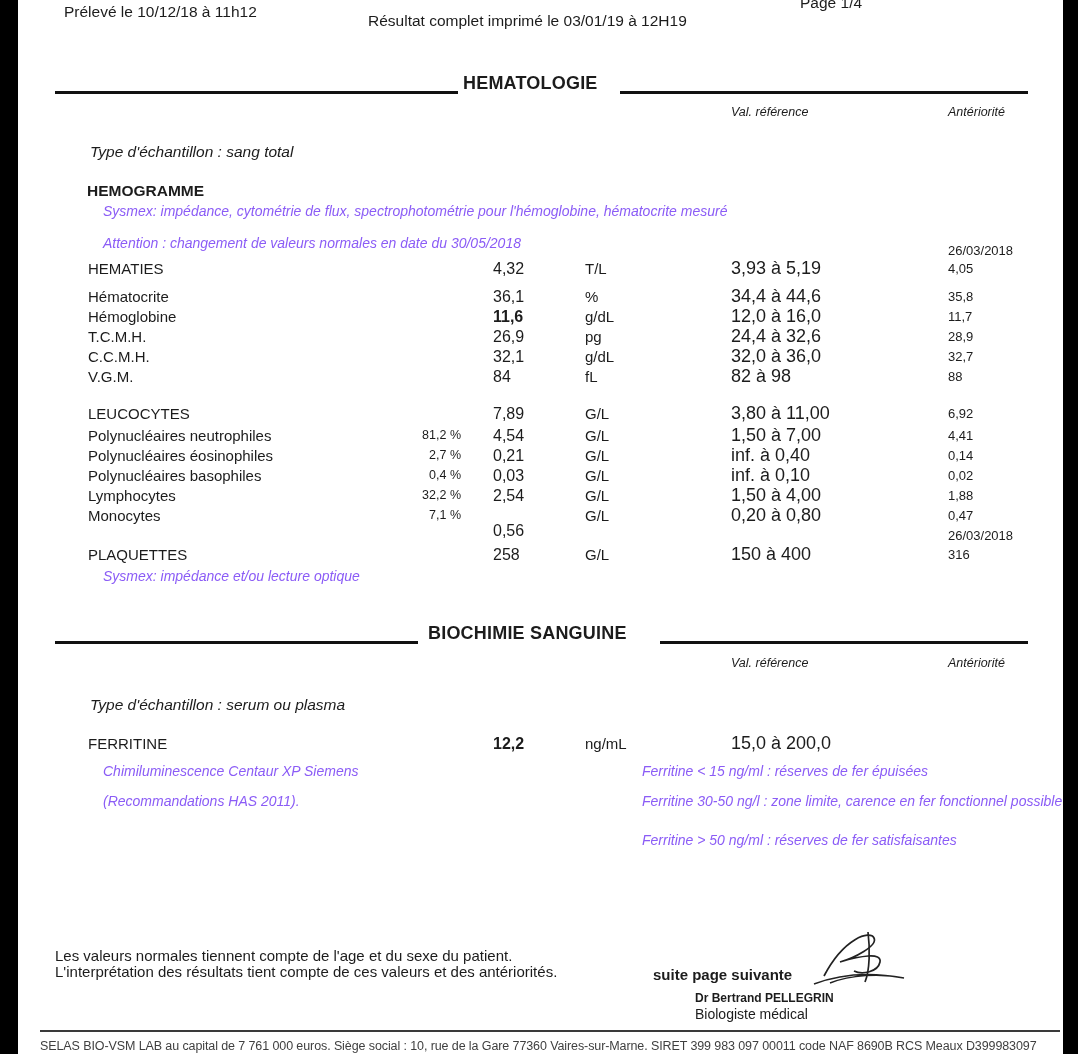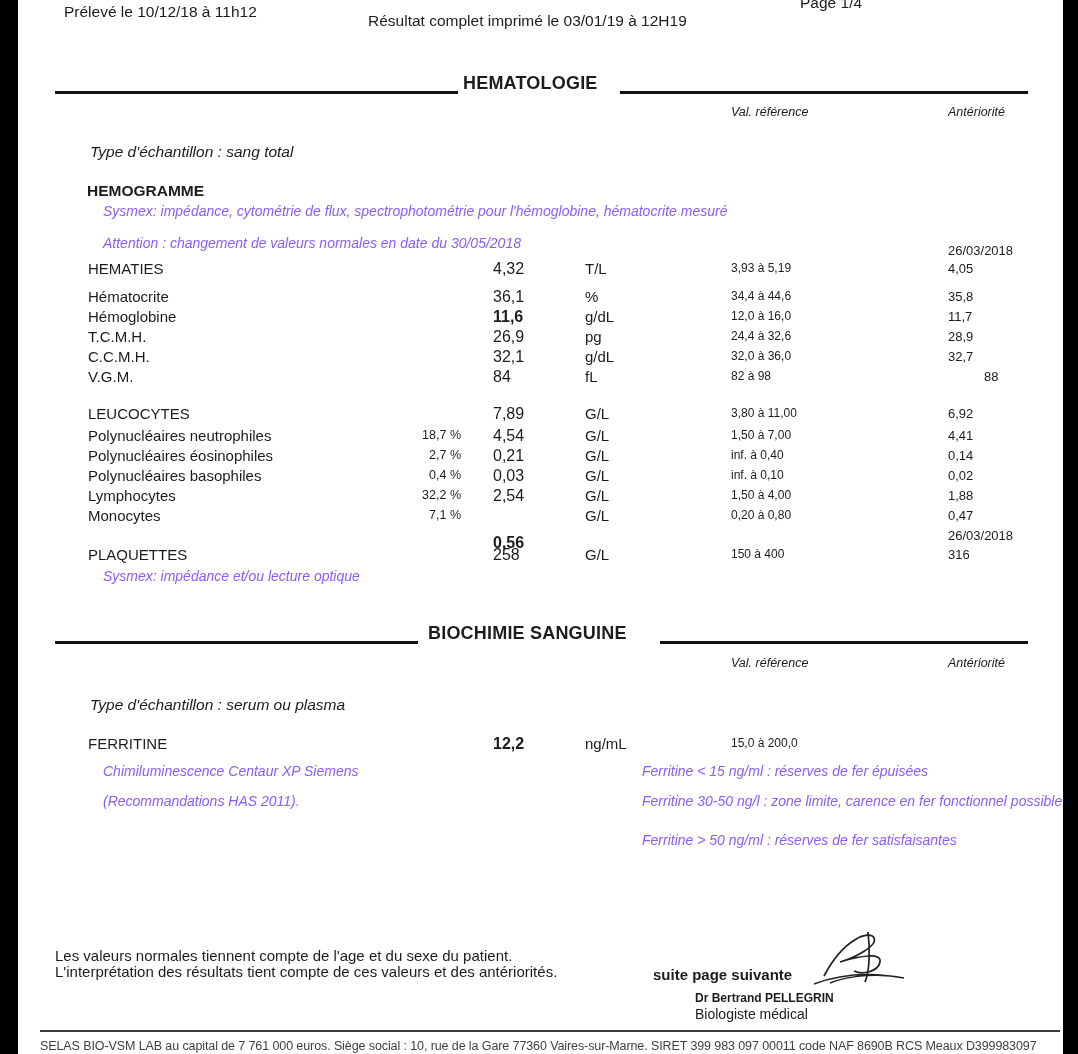--- a/index.html
+++ b/index.html
@@ -18,21 +18,21 @@
   .rule{position:absolute;height:3px;background:#111;}
   .colhdr{font-size:12.5px;font-style:italic;}
   .sample{font-size:15.5px;font-style:italic;}
   .group{font-size:15.5px;font-weight:700;}
   .note{font-size:14px;color:#8b5cf6;font-style:italic;}
   .lbl{font-size:15px;}
   .pct{font-size:12.5px;width:61px;text-align:right;}
   .val{font-size:16px;}
   .bold{font-weight:700;}
   .unit{font-size:15px;}
-  .ref{font-size:12px;}
+  .ref{font-size:18px;}
   .ant{font-size:13px;}
   .c-label{left:88px;}
   .c-pct{left:400px;}
   .c-val{left:493px;}
   .c-unit{left:563px;margin-left:22px;}
   .c-ref{left:731px;}
   .c-ant{left:948px;}
   .foot-note{font-size:15px;}
   .suite{font-size:15px;font-weight:700;}
   .signer{font-size:12px;font-weight:700;}
@@ -92,30 +92,30 @@
   <div class="abs lbl c-label" style="top:347px;">C.C.M.H.</div>
   <div class="abs val c-val" style="top:347px;">32,1</div>
   <div class="abs unit c-unit" style="top:347px;">g/dL</div>
   <div class="abs ref c-ref" style="top:347px;">32,0 à 36,0</div>
   <div class="abs ant c-ant" style="top:347px;">32,7</div>
 
   <div class="abs lbl c-label" style="top:367px;">V.G.M.</div>
   <div class="abs val c-val" style="top:367px;">84</div>
   <div class="abs unit c-unit" style="top:367px;">fL</div>
   <div class="abs ref c-ref" style="top:367px;">82 à 98</div>
-  <div class="abs ant c-ant" style="top:367px;margin-left:36px;">88</div>
+  <div class="abs ant c-ant" style="top:367px;">88</div>
 
   <div class="abs lbl c-label" style="top:404px;">LEUCOCYTES</div>
   <div class="abs val c-val" style="top:404px;">7,89</div>
   <div class="abs unit c-unit" style="top:404px;">G/L</div>
   <div class="abs ref c-ref" style="top:404px;">3,80 à 11,00</div>
   <div class="abs ant c-ant" style="top:404px;">6,92</div>
 
   <div class="abs lbl c-label" style="top:426px;">Polynucléaires neutrophiles</div>
-  <div class="abs pct c-pct" style="top:426px;">18,7 %</div>
+  <div class="abs pct c-pct" style="top:426px;">81,2 %</div>
   <div class="abs val c-val" style="top:426px;">4,54</div>
   <div class="abs unit c-unit" style="top:426px;">G/L</div>
   <div class="abs ref c-ref" style="top:426px;">1,50 à 7,00</div>
   <div class="abs ant c-ant" style="top:426px;">4,41</div>
 
   <div class="abs lbl c-label" style="top:446px;">Polynucléaires éosinophiles</div>
   <div class="abs pct c-pct" style="top:446px;">2,7 %</div>
   <div class="abs val c-val" style="top:446px;">0,21</div>
   <div class="abs unit c-unit" style="top:446px;">G/L</div>
   <div class="abs ref c-ref" style="top:446px;">inf. à 0,40</div>
@@ -130,21 +130,21 @@
 
   <div class="abs lbl c-label" style="top:486px;">Lymphocytes</div>
   <div class="abs pct c-pct" style="top:486px;">32,2 %</div>
   <div class="abs val c-val" style="top:486px;">2,54</div>
   <div class="abs unit c-unit" style="top:486px;">G/L</div>
   <div class="abs ref c-ref" style="top:486px;">1,50 à 4,00</div>
   <div class="abs ant c-ant" style="top:486px;">1,88</div>
 
   <div class="abs lbl c-label" style="top:506px;">Monocytes</div>
   <div class="abs pct c-pct" style="top:506px;">7,1 %</div>
-  <div class="abs val c-val" style="top:533px;font-weight:bold;">0,56</div>
+  <div class="abs val c-val" style="top:521px;">0,56</div>
   <div class="abs unit c-unit" style="top:506px;">G/L</div>
   <div class="abs ref c-ref" style="top:506px;">0,20 à 0,80</div>
   <div class="abs ant c-ant" style="top:506px;">0,47</div>
 
   <div class="abs ant c-ant" style="top:526px;">26/03/2018</div>
 
   <div class="abs lbl c-label" style="top:545px;">PLAQUETTES</div>
   <div class="abs val c-val" style="top:545px;">258</div>
   <div class="abs unit c-unit" style="top:545px;">G/L</div>
   <div class="abs ref c-ref" style="top:545px;">150 à 400</div>

